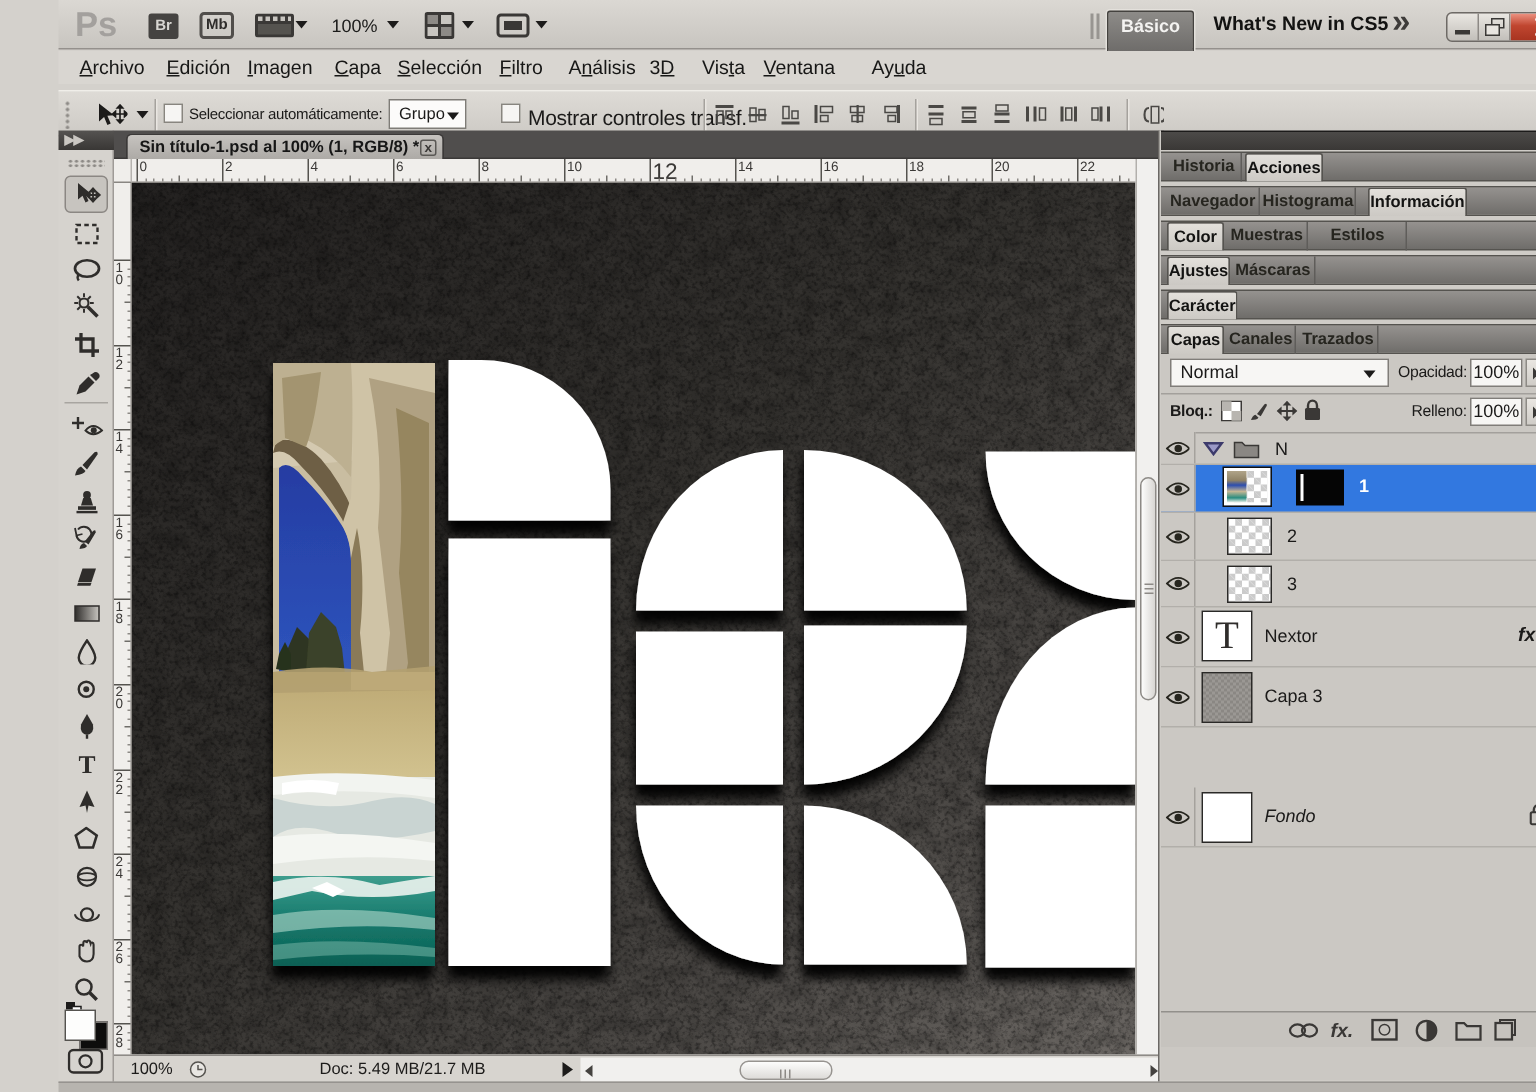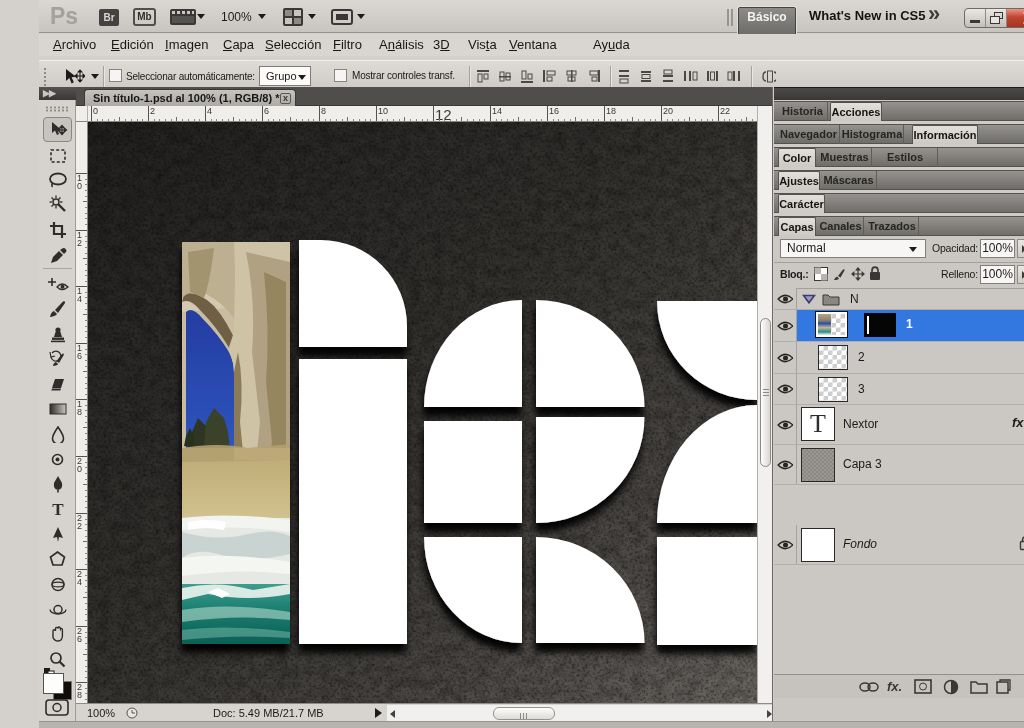--- a/index.html
+++ b/index.html
@@ -23,21 +23,21 @@
 #wmin:after{content:"";position:absolute;left:5px;bottom:4px;width:10px;height:3px;background:#3a3836;}
 #wres:after{content:"";position:absolute;left:4px;bottom:3px;width:8px;height:6px;border:1.5px solid #3a3836;background:#e8e5e0;}
 #wres:before{content:"";position:absolute;left:8px;bottom:8px;width:7px;height:5px;border:1.5px solid #3a3836;}
 
 #menubar{position:absolute;left:0;top:34px;width:1024px;height:22px;background:#d9d6d1;}
 #menubar span{position:absolute;top:3px;font-size:13px;color:#171716;}
 #menubar u{text-decoration:underline;}
 
 #optbar{position:absolute;left:0;top:60px;width:1024px;height:31px;background:linear-gradient(#dedbd6,#cdcac5);border-top:1px solid #f0eee9;border-bottom:1px solid #8d8a85;}
 .cbx{position:absolute;width:13px;height:13px;background:#f6f5f3;border:1px solid #88857f;top:8px;}
-.olab{position:absolute;top:9px;font-size:10px;letter-spacing:-0.2px;color:#1b1a19;}
+.olab{position:absolute;top:9px;font-size:14px;letter-spacing:-0.2px;color:#1b1a19;}
 #grupo{position:absolute;left:220px;top:5px;width:52px;height:20px;background:#fcfbfa;border:1px solid #7f7c77;font-size:11px;color:#1b1a19;line-height:18px;padding-left:6px;}
 .vsep{position:absolute;top:5px;width:1px;height:21px;background:#a5a29d;box-shadow:1px 0 0 #e9e6e1;}
 .aicon{position:absolute;top:8px;width:15px;height:15px;}
 
 #toolbox{position:absolute;left:0;top:87px;width:37px;height:641px;background:#d6d3ce;border-right:1px solid #9f9b97;}
 #tbhead{position:absolute;left:0;top:0;width:37px;height:13px;background:linear-gradient(#555351,#393735);color:#cac7c2;font-size:9px;letter-spacing:-1px;text-align:left;line-height:12px;padding-left:4px;font-weight:bold;}
 #tbgrip{position:absolute;left:6px;top:19px;width:25px;height:6px;background:radial-gradient(circle,#8d8a86 1px,transparent 1.2px);background-size:4px 3px;}
 .tool{position:absolute;left:6px;width:25px;height:22px;display:flex;align-items:center;justify-content:center;}
 #movetool{position:absolute;left:4px;top:30px;width:29px;height:25px;background:#c7c4bf;border:1px solid #8b8783;border-radius:4px;display:flex;align-items:center;justify-content:center;}
 .tsep{position:absolute;left:4px;width:29px;height:1px;background:#aoa;background:#a8a5a0;}
@@ -130,21 +130,21 @@
  <span style="left:14px"><u>A</u>rchivo</span>
  <span style="left:72px"><u>E</u>dición</span>
  <span style="left:126px"><u>I</u>magen</span>
  <span style="left:184px"><u>C</u>apa</span>
  <span style="left:226px"><u>S</u>elección</span>
  <span style="left:294px"><u>F</u>iltro</span>
  <span style="left:340px">A<u>n</u>álisis</span>
  <span style="left:394px">3<u>D</u></span>
  <span style="left:429px">Vis<u>t</u>a</span>
  <span style="left:470px"><u>V</u>entana</span>
- <span style="left:554px">Ay<u>u</u>da</span>
+ <span style="left:542px">Ay<u>u</u>da</span>
 </div>
 <div id="optbar">
       <div class="abs" style="left:4px;top:6px;width:4px;height:19px;background:radial-gradient(circle,#8d8a86 1px,transparent 1.2px);background-size:4px 4px;"></div>
       <svg class="abs" style="left:22px;top:7px" width="24" height="18">
         <path d="M5 1 L5 13 L8.4 10 L10.6 15.4 L12.8 14.3 L10.6 9.2 L15 8.8 Z" fill="#1c1b1a"></path>
         <g stroke="#1c1b1a" stroke-width="1.1" fill="#1c1b1a">
           <path d="M19 8 l0 -5 m0 5 l0 5 m0 -5 l-4 0 m4 0 l4 0"></path>
           <path d="M19 2 l-1.8 2 l3.6 0 Z M19 14 l-1.8 -2 l3.6 0 Z M14 8 l2 -1.8 l0 3.6 Z M24 8 l-2 -1.8 l0 3.6 Z"></path>
         </g>
       </svg>

